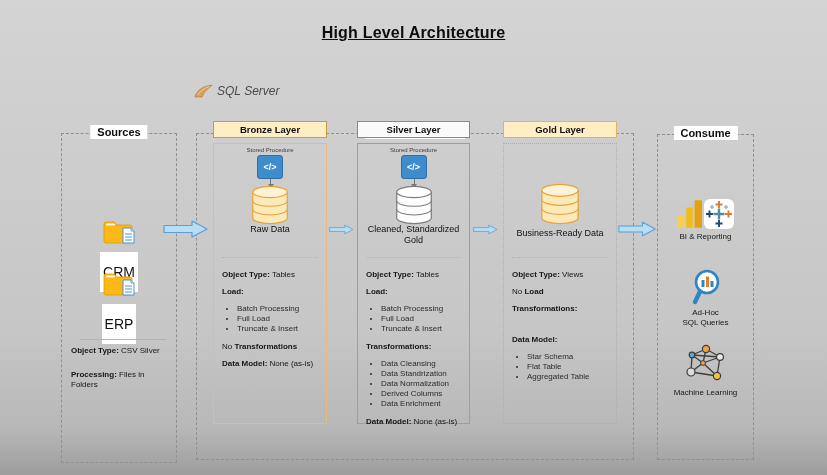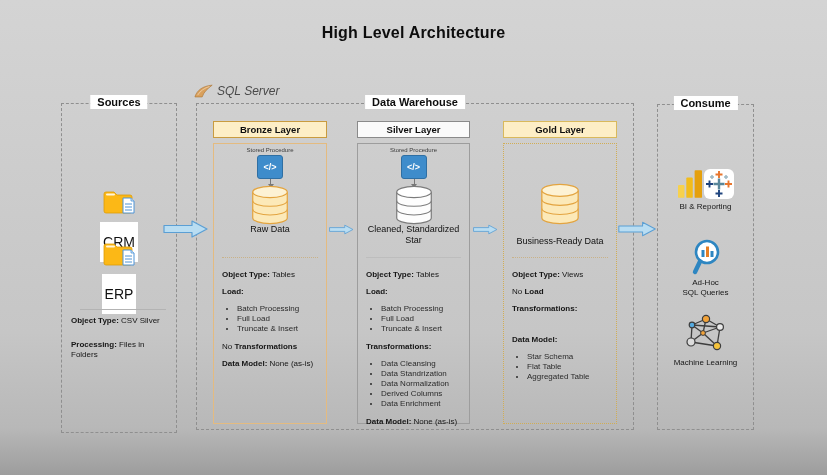--- a/index.html
+++ b/index.html
@@ -3,24 +3,24 @@
 <meta charset="utf-8">
 <style>
   html,body{margin:0;padding:0;}
   .canvas{
     position:relative;width:827px;height:475px;overflow:hidden;
     font-family:"Liberation Sans",sans-serif;color:#111;
     background:linear-gradient(180deg,#d4d4d4 0%,#cdcdcd 35%,#c6c6c6 70%,#b8b8b8 90%,#9d9d9d 100%);
   }
   .page-title{
     position:absolute;top:24px;left:0;width:100%;text-align:center;
-    font-size:16px;font-weight:bold;letter-spacing:.2px;color:#0d0d0d;
-  }
-  
-  .zone{position:absolute;border:1px dashed #8f8f8f;}
+    font-size:16px;font-weight:bold;letter-spacing:.2px;color:#0d0d0d;text-decoration:underline;
+  }
+  
+  .zone{position:absolute;border:1px dashed #8f8f8f;margin-top:30px;}
   .zone-chip{
     position:absolute;top:-9px;left:50%;transform:translateX(-50%);
     background:#ffffff;padding:1px 7px;font-size:11px;font-weight:bold;
     white-space:nowrap;color:#0d0d0d;
   }
   .zone.sources{left:61px;top:103px;width:114px;height:328px;}
   .zone.warehouse{left:196px;top:103px;width:436px;height:325px;}
   .zone.consume{left:657px;top:104px;width:95px;height:324px;}
 
   
@@ -171,21 +171,21 @@
   <div class="layer-panel panel-silver">
     <div class="sp-label">Stored Procedure</div>
     <div class="sp-icon">&lt;/&gt;</div>
     <div class="sp-connector"></div>
     <svg class="cyl" width="38" height="42" viewBox="0 0 44 46">
       <path d="M2 8 v30 a20 6.5 0 0 0 40 0 v-30" fill="#fdfdfd" stroke="#7c7c7c" stroke-width="1.4"></path>
       <path d="M2 18 a20 6.5 0 0 0 40 0" fill="none" stroke="#7c7c7c" stroke-width="1.2"></path>
       <path d="M2 28 a20 6.5 0 0 0 40 0" fill="none" stroke="#7c7c7c" stroke-width="1.2"></path>
       <ellipse cx="22" cy="8" rx="20" ry="6.5" fill="#ffffff" stroke="#7c7c7c" stroke-width="1.4"></ellipse>
     </svg>
-    <div class="db-label">Cleaned, Standardized Star</div>
+    <div class="db-label">Cleaned, Standardized Gold</div>
     <div class="panel-divider"></div>
     <div class="details">
         <div class="dline"><b>Object Type:</b><span> Tables</span></div>
         <div class="dline"><b>Load:</b></div>
         <ul class="bullets">
           <li>Batch Processing</li>
           <li>Full Load</li>
           <li>Truncate &amp; Insert</li>
         </ul>
         <div class="dline"><b>Transformations:</b></div>
@@ -201,21 +201,21 @@
   </div>
 
   <div class="layer-header hdr-gold">Gold Layer</div>
   <div class="layer-panel panel-gold">
     <svg class="cyl" width="40" height="44" viewBox="0 0 44 46">
       <path d="M2 8 v30 a20 6.5 0 0 0 40 0 v-30" fill="#fce9b8" stroke="#e3a440" stroke-width="1.4"></path>
       <path d="M2 18 a20 6.5 0 0 0 40 0" fill="none" stroke="#e3a440" stroke-width="1.2"></path>
       <path d="M2 28 a20 6.5 0 0 0 40 0" fill="none" stroke="#e3a440" stroke-width="1.2"></path>
       <ellipse cx="22" cy="8" rx="20" ry="6.5" fill="#fdf2d4" stroke="#e3a440" stroke-width="1.4"></ellipse>
     </svg>
-    <div class="db-label" style="top:92px;">Business-Ready Data</div>
+    <div class="db-label" style="top:84px;">Business-Ready Data</div>
     <div class="panel-divider"></div>
     <div class="details">
         <div class="dline"><b>Object Type:</b><span> Views</span></div>
         <div class="dline"><span>No </span><b>Load</b></div>
         <div class="dline"><b>Transformations:</b></div>
         <div class="dline gap"><b>Data Model:</b></div>
         <ul class="bullets">
           <li>Star Schema</li>
           <li>Flat Table</li>
           <li>Aggregated Table</li>

